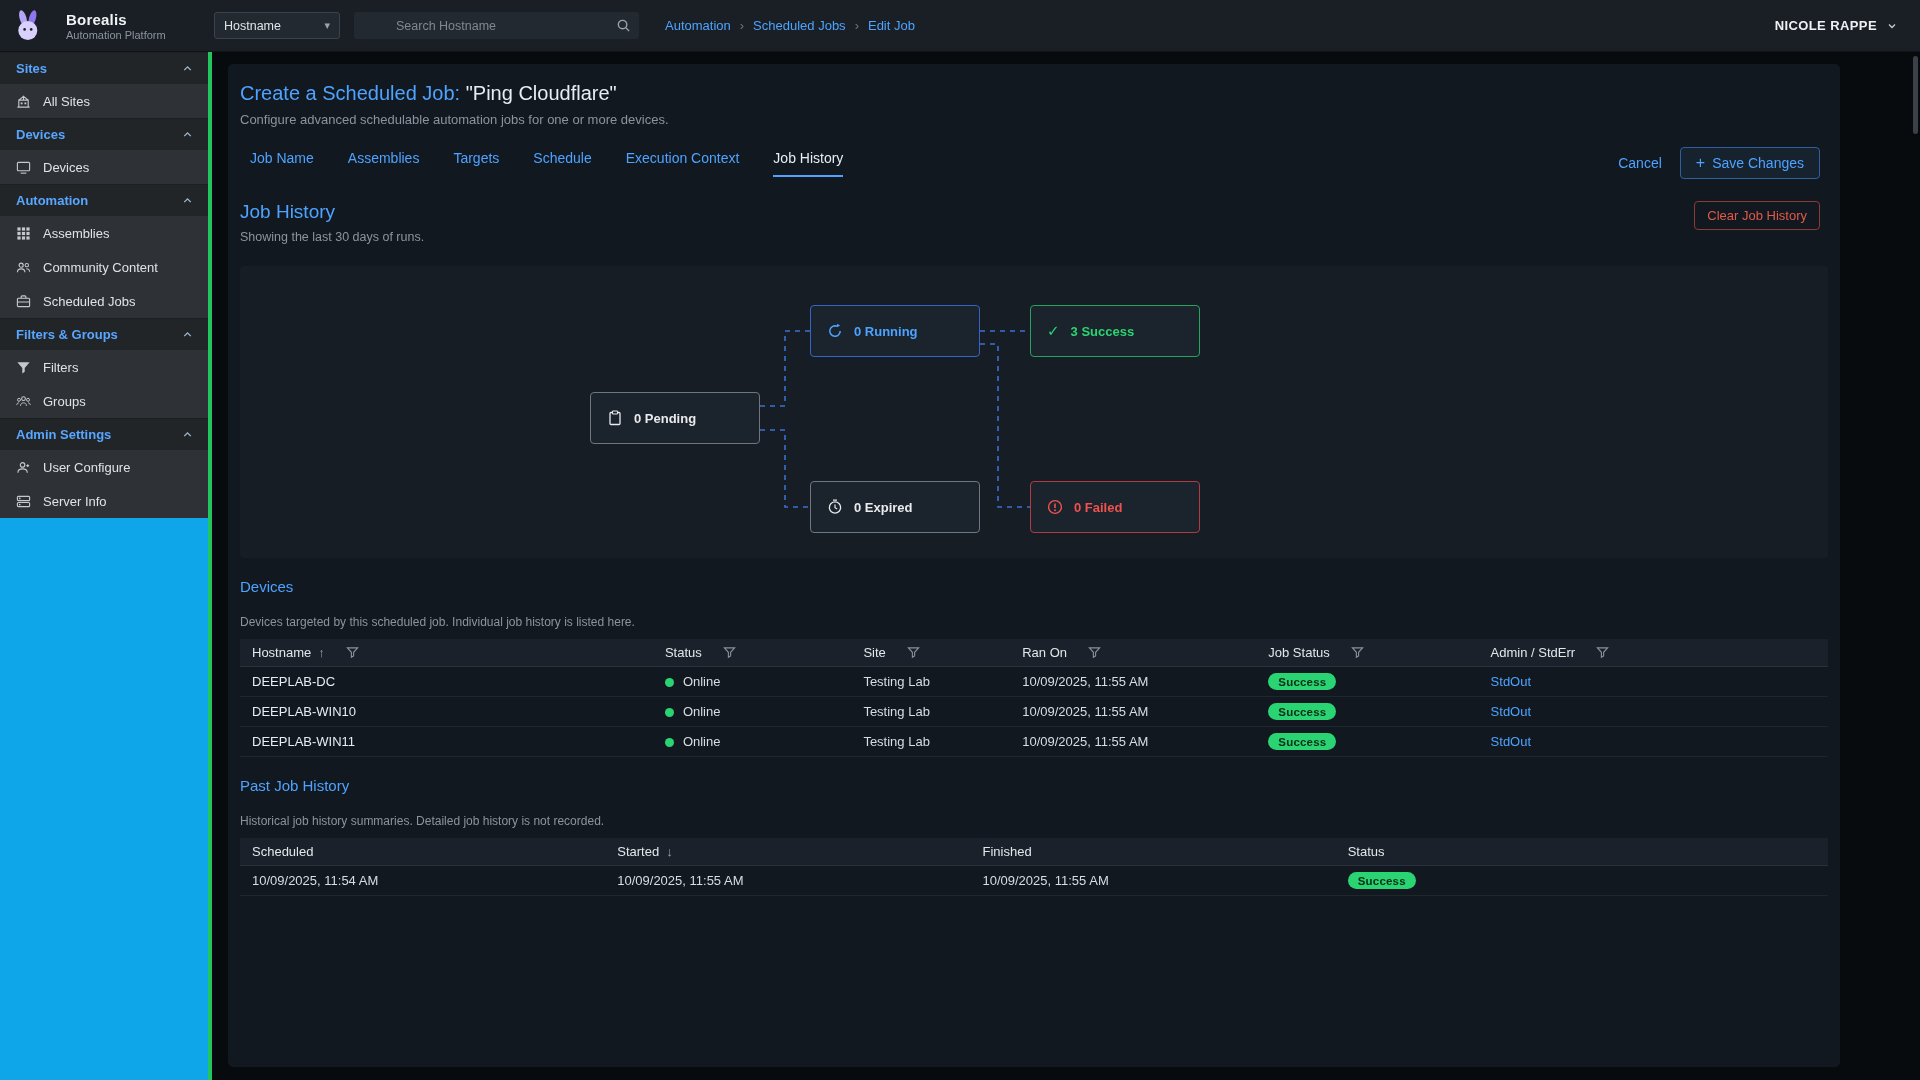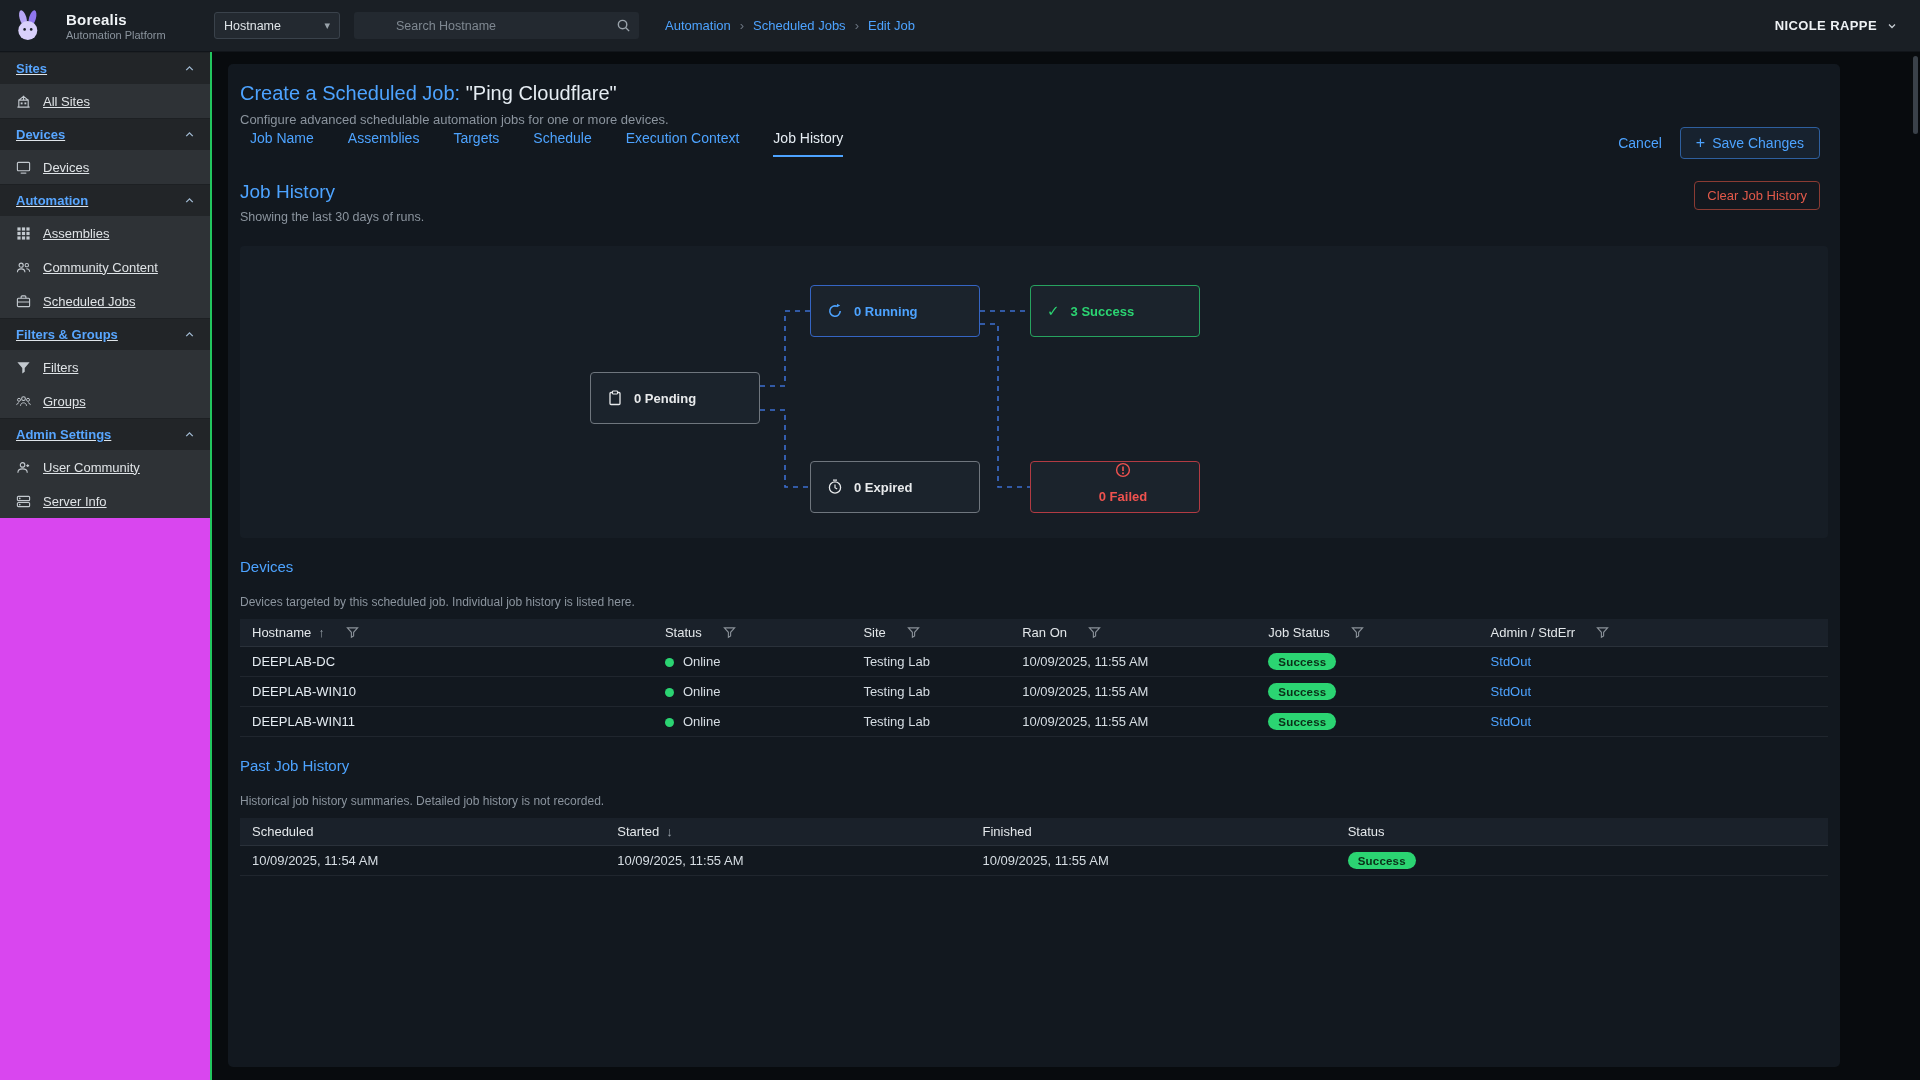--- a/index.html
+++ b/index.html
@@ -37,21 +37,21 @@
   .searchbox input::placeholder { color:#7f8891; }
   .breadcrumb { margin-left:26px; display:flex; align-items:center; gap:9px; font-size:13px; }
   .breadcrumb a { color:#4da3ff; cursor:pointer; }
   .breadcrumb .sep { color:#6b7480; }
   .user { margin-left:auto; margin-right:22px; display:flex; align-items:center; gap:9px; cursor:pointer; }
   .user span { color:#eef1f4; font-size:13px; font-weight:600; letter-spacing:.4px; }
 
   
   .sidebar {
     position:absolute; top:52px; left:0; width:212px; height:1028px;
-    background:#d946ef; border-right:2px solid #22c55e;text-decoration:underline;
+    background:#0ea5e9; border-right:4px solid #22c55e;
   }
   .sb-section {
     height:32px; background:#222528; display:flex; align-items:center; justify-content:space-between;
     padding:0 14px 0 16px; cursor:pointer; border-top:1px solid #1d2023;
   }
   .sb-section span { color:#58a6ff; font-size:13px; font-weight:600; }
   .sb-item {
     height:34px; background:#2e3236; display:flex; align-items:center; gap:12px;
     padding:0 16px; color:#dfe3e6; font-size:13px; cursor:pointer;
   }
@@ -61,21 +61,21 @@
   .main { position:absolute; top:52px; left:212px; width:1708px; height:1028px; background:#080b0e; }
   .panel {
     position:absolute; top:12px; left:16px; width:1612px; height:1003px;
     background:#12181f; border-radius:5px; padding:18px 12px 0 12px;
   }
   .page-title { font-size:20px; font-weight:500; }
   .page-title .blue { color:#4da3ff; }
   .page-title .white { color:#e6edf3; }
   .page-subtitle { color:#8b949e; font-size:13px; margin-top:7px; }
 
-  .tabs-row { display:flex; align-items:center; }
+  .tabs-row { display:flex; align-items:center; margin-top:20px; }
   .tabs { display:flex; gap:34px; margin-left:10px; }
   .tab { color:#4da3ff; font-size:14px; padding-bottom:9px; cursor:pointer; border-bottom:2px solid transparent; }
   .tab.active { color:#e6edf3; border-bottom-color:#4da3ff; }
   .tab-actions { margin-left:auto; display:flex; align-items:center; gap:18px; padding-right:8px; }
   .cancel-link { color:#4da3ff; font-size:14px; cursor:pointer; }
   .save-btn {
     display:flex; align-items:center; gap:7px; color:#4da3ff; font-size:14px;
     border:1px solid #2e5f9e; background:rgba(30,46,66,.45); border-radius:4px;
     padding:7px 15px; cursor:pointer;
   }
@@ -93,21 +93,21 @@
   
   .flow { position:relative; margin-top:22px; height:292px; background:#161d25; border-radius:4px; }
   .flow svg.connectors { position:absolute; inset:0; width:100%; height:100%; }
   .flow-box {
     position:absolute; width:170px; height:52px; background:#1b232c; border:1px solid #6f767e;
     border-radius:4px; display:flex; align-items:center; gap:11px; padding-left:16px;
     font-size:13px; font-weight:700; color:#e8eaec;
   }
   .flow-box.running { border-color:#3565c4; color:#4da3ff; }
   .flow-box.success { border-color:#27a35f; color:#2bd472; }
-  .flow-box.failed  { border-color:#b23b43; color:#f0524f;flex-direction:column; }
+  .flow-box.failed  { border-color:#b23b43; color:#f0524f; }
   .flow-box .fb-icon { display:flex; align-items:center; }
   .fb-check { color:#2bd472; font-size:15px; font-weight:400; }
 
   
   .sub-head { margin-top:20px; }
   .sub-title { color:#4da3ff; font-size:15px; font-weight:500; }
   .sub-sub { color:#8b949e; font-size:12px; margin-top:20px; }
 
   table { width:100%; border-collapse:collapse; table-layout:fixed; margin-top:10px; }
   thead th {
@@ -272,21 +272,21 @@
     <svg width="13" height="13" viewBox="0 0 16 16">
         <path d="M4 10l4-4 4 4" fill="none" stroke="#9fb8d0" stroke-width="1.7"></path>
       </svg>
   </div>
   <div class="sb-item">
     <svg width="15" height="15" viewBox="0 0 16 16">
       <circle cx="7" cy="5.2" r="2.4" fill="none" stroke="#c3c9cf" stroke-width="1.2"></circle>
       <path d="M2 13.5c0-2.5 2.2-4 5-4s5 1.5 5 4" fill="none" stroke="#c3c9cf" stroke-width="1.2"></path>
       <path d="M12.5 4.5v3M11 6h3" stroke="#c3c9cf" stroke-width="1.1"></path>
     </svg>
-    <span>User Community</span>
+    <span>User Configure</span>
   </div>
   <div class="sb-item">
     <svg width="15" height="15" viewBox="0 0 16 16">
       <rect x="1.5" y="2.5" width="13" height="4.5" rx="1" fill="none" stroke="#c3c9cf" stroke-width="1.2"></rect>
       <rect x="1.5" y="9" width="13" height="4.5" rx="1" fill="none" stroke="#c3c9cf" stroke-width="1.2"></rect>
       <circle cx="4" cy="4.75" r=".9" fill="#c3c9cf"></circle>
         <circle cx="4" cy="11.25" r=".9" fill="#c3c9cf"></circle>
     </svg>
     <span>Server Info</span>
   </div>

